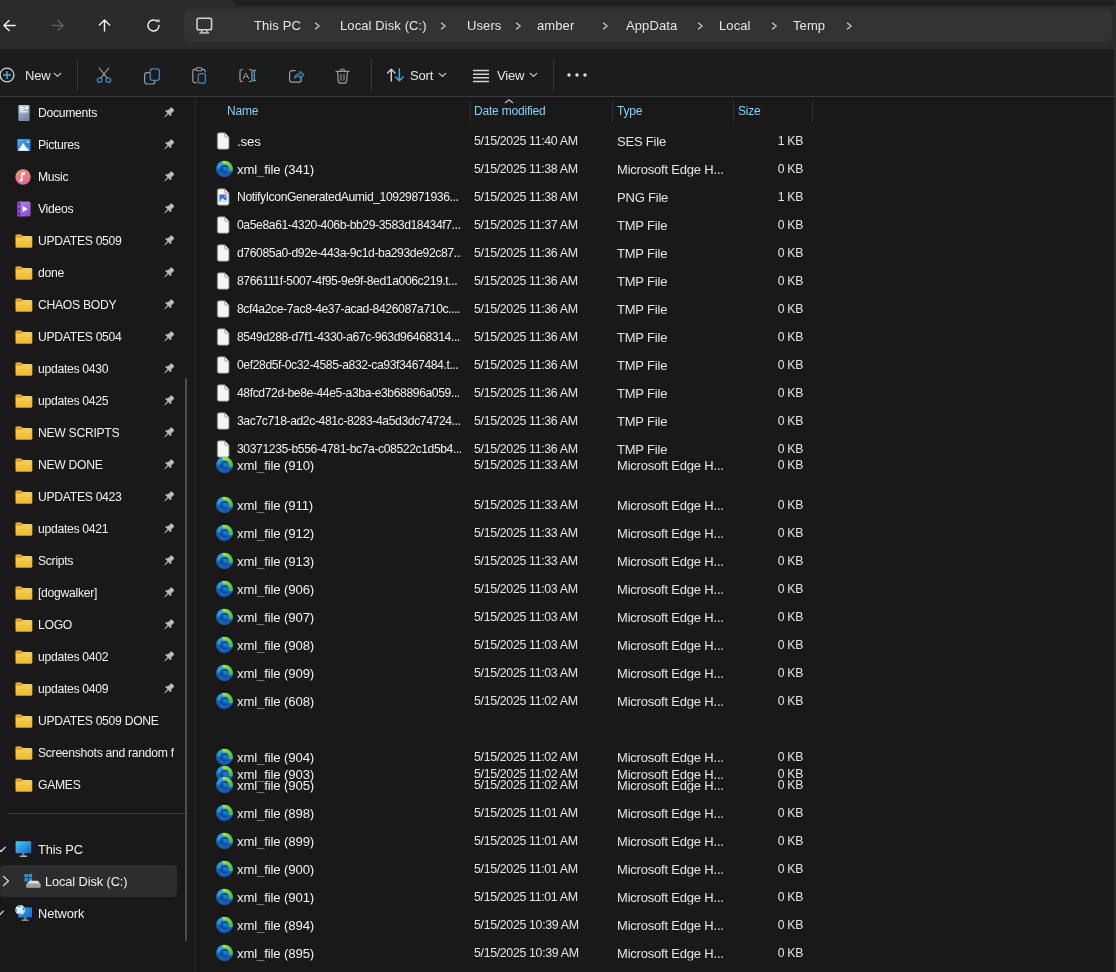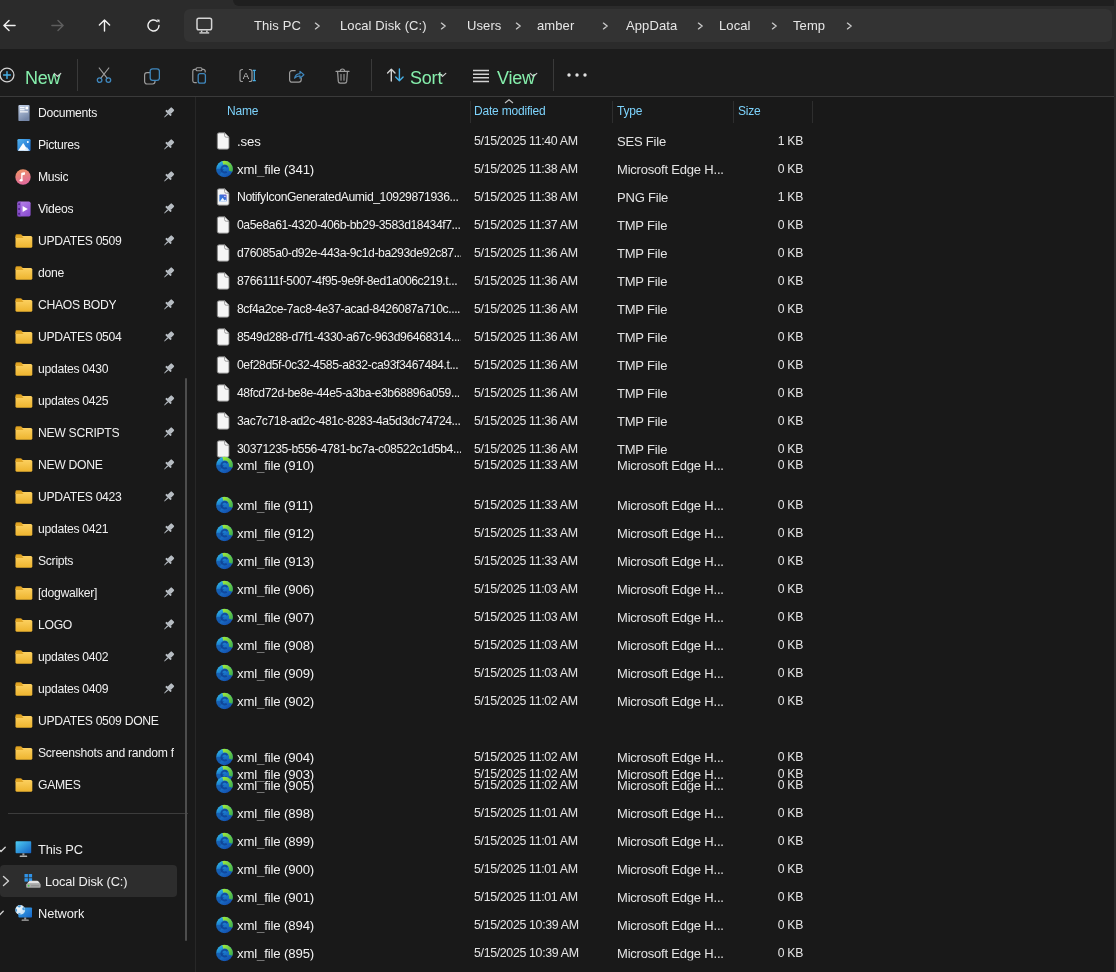--- a/index.html
+++ b/index.html
@@ -1,21 +1,21 @@
 <!DOCTYPE html>
 <html><head><meta charset="utf-8"><style>
 
 *{margin:0;padding:0;box-sizing:border-box;}
 svg{display:block;}
 html,body{width:1116px;height:972px;overflow:hidden;background:#191919;}
 body{font-family:"Liberation Sans",sans-serif;position:relative;color:#e9e9e9;}
 .ab{position:absolute;}
 .crumb{position:absolute;top:0;font-size:13px;color:#e6e6e6;line-height:33px;letter-spacing:0.1px;}
 .csep{position:absolute;}
-.cmdtxt{font-size:18px;color:#86efac;letter-spacing:-0.2px;}
+.cmdtxt{font-size:13px;color:#e5e5e5;letter-spacing:-0.2px;}
 .srow{position:absolute;left:0;width:195px;height:30px;}
 .srow .ic{position:absolute;left:15px;top:50%;transform:translateY(-50%);}
 .srow .tx{position:absolute;left:38px;top:50%;transform:translateY(-50%);font-size:12.2px;letter-spacing:-0.3px;color:#f0f0f0;white-space:nowrap;max-width:138px;overflow:hidden;}
 .srow .pin{position:absolute;left:162px;top:50%;transform:translateY(-50%);}
 .frow{position:absolute;left:196px;width:920px;height:28px;}
 .frow .ic{position:absolute;left:20px;top:50%;transform:translateY(-50%);}
 .frow .nm{position:absolute;left:41px;top:50%;transform:translateY(-50%);font-size:13.2px;letter-spacing:-0.15px;color:#f2f2f2;white-space:nowrap;max-width:224px;overflow:hidden;}
 .frow .nm.lng{font-size:12.2px;letter-spacing:-0.42px;}
 .frow .dt{position:absolute;left:278px;top:50%;transform:translateY(-50%);font-size:12.4px;letter-spacing:-0.35px;color:#e4e4e4;white-space:nowrap;}
 .frow .tp{position:absolute;left:421px;top:50%;transform:translateY(-50%);font-size:13px;letter-spacing:-0.2px;color:#e4e4e4;white-space:nowrap;max-width:114px;overflow:hidden;}
@@ -1176,21 +1176,21 @@
             <stop offset="0" stop-color="#9ce73a"></stop>
             <stop offset="1" stop-color="#3cae4e"></stop>
           </linearGradient>
         </defs>
         <circle cx="8.5" cy="8.5" r="8.3" fill="url(#eg1)"></circle>
         <path d="M6.35,0.48 A8.3,8.3 0 0 1 16.3,11.34 L12.73,10.04 A4.5,4.5 0 0 0 7.34,4.15 Z" fill="url(#eg2)"></path>
         <path d="M8.5,8.5 L0.2,8.2 A8.3,8.3 0 0 0 3.1,14.8 Z" fill="#0f3f92" opacity="0.45"></path>
         <circle cx="8.7" cy="8.6" r="3.3" fill="none" stroke="#0e3e90" stroke-width="2" stroke-dasharray="15.5 5.2" stroke-dashoffset="-3.6" opacity="0.75" transform="rotate(-14 8.7 8.6)"></circle>
       </svg>
     </span>
-    <span class="nm">xml_file (902)</span>
+    <span class="nm">xml_file (608)</span>
     <span class="dt">5/15/2025 11:02 AM</span>
     <span class="tp">Microsoft Edge H...</span>
     <span class="sz">0 KB</span>
   </div>
 <div class="frow" style="top:715px;margin-top:45px;">
     <span class="ic">
       <svg width="17" height="17" viewBox="0 0 17 17" style="">
         <defs>
           <linearGradient id="eg1" x1="0" y1="0" x2="0.6" y2="1">
             <stop offset="0" stop-color="#3acdec"></stop>

